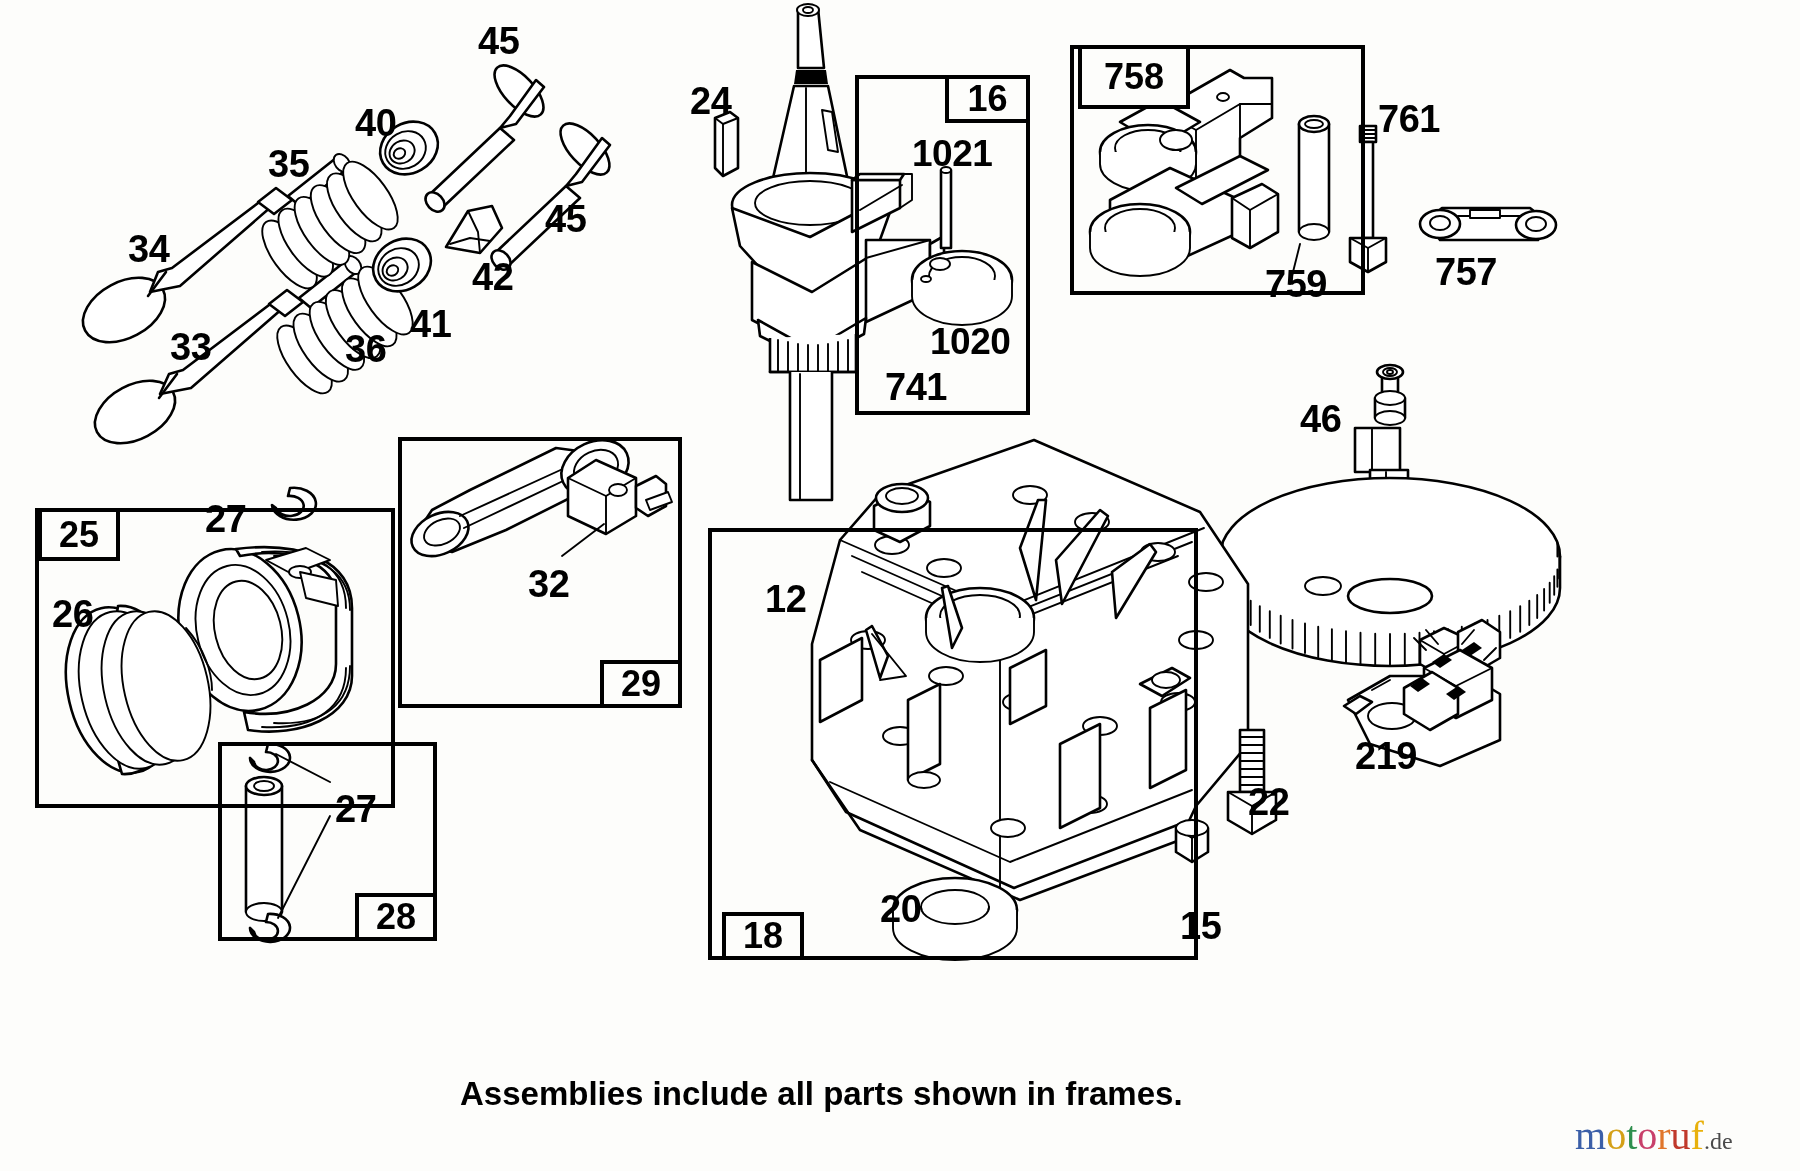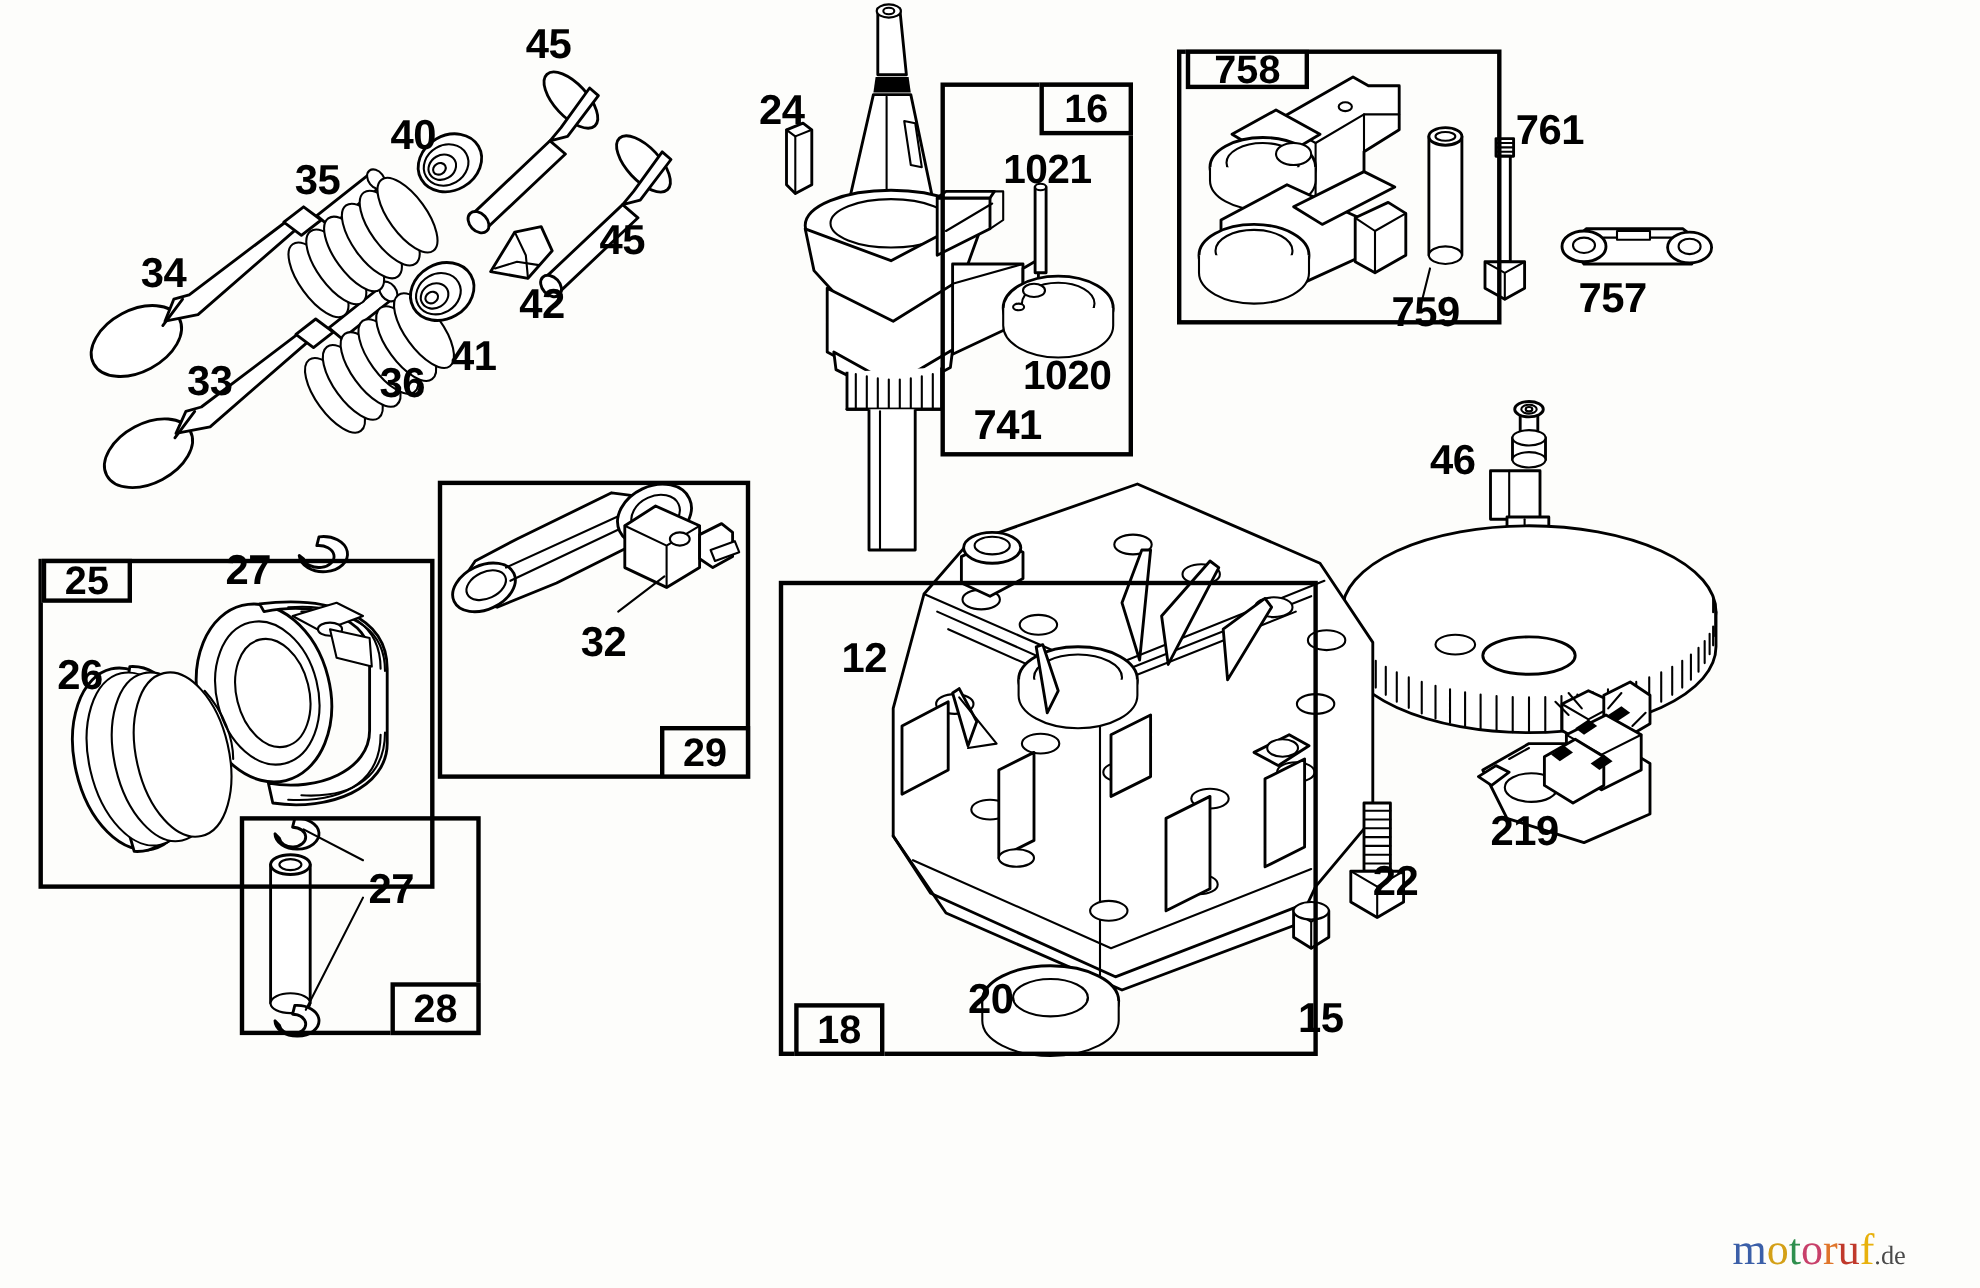--- a/index.html
+++ b/index.html
@@ -371,24 +371,24 @@
       <path class="sf" d="M1176 828 L1208 828 L1208 852 L1192 862 L1176 852 Z"></path>
       <path class="s1" d="M1176 828 L1192 838 L1208 828 M1192 838 L1192 862"></path>
       <ellipse class="sf1" cx="1192" cy="828" rx="16" ry="8"></ellipse>
     </g>
   </svg>
 
   <div class="frame" style="left:855px;top:75px;width:175px;height:340px;"></div>
   <div class="ftag" style="left:945px;top:75px;width:85px;height:48px;">16</div>
 
   <div class="frame" style="left:1070px;top:45px;width:295px;height:250px;"></div>
-  <div class="ftag" style="left:1078px;top:45px;width:112px;height:36px;">758</div>
+  <div class="ftag" style="left:1078px;top:45px;width:112px;height:64px;">758</div>
 
   <div class="frame" style="left:35px;top:508px;width:360px;height:300px;"></div>
-  <div class="ftag" style="left:38px;top:508px;width:82px;height:40px;">25</div>
+  <div class="ftag" style="left:38px;top:508px;width:82px;height:53px;">25</div>
 
   <div class="frame" style="left:398px;top:437px;width:284px;height:271px;"></div>
   <div class="ftag" style="left:600px;top:660px;width:82px;height:48px;">29</div>
 
   <div class="frame" style="left:218px;top:742px;width:219px;height:199px;"></div>
   <div class="ftag" style="left:355px;top:893px;width:82px;height:48px;">28</div>
 
   <div class="frame" style="left:708px;top:528px;width:490px;height:432px;"></div>
   <div class="ftag" style="left:722px;top:912px;width:82px;height:48px;">18</div>
 
@@ -412,18 +412,19 @@
   <div class="lbl n" style="left:1355px;top:737px;">219</div>
   <div class="lbl n" style="left:205px;top:500px;">27</div>
   <div class="lbl n" style="left:52px;top:595px;">26</div>
   <div class="lbl n" style="left:528px;top:565px;">32</div>
   <div class="lbl n" style="left:335px;top:790px;">27</div>
   <div class="lbl n" style="left:765px;top:580px;">12</div>
   <div class="lbl n" style="left:880px;top:890px;">20</div>
   <div class="lbl n" style="left:1248px;top:783px;">22</div>
   <div class="lbl n" style="left:1180px;top:885px;margin-top:22px;">15</div>
 
+  <div class="caption" style="left:460px;top:1075px;">Assemblies include all parts shown in frames.</div>
 
   <div class="wm" style="left:1575px;top:1112px;">
     <span id="wm-letters"><span style="color: rgb(59, 95, 168);">m</span><span style="color: rgb(212, 160, 23);">o</span><span style="color: rgb(47, 143, 78);">t</span><span style="color: rgb(200, 64, 106);">o</span><span style="color: rgb(224, 118, 43);">r</span><span style="color: rgb(192, 57, 43);">u</span><span style="color: rgb(232, 177, 12);">f</span></span><span id="wm-suffix" style="font-size: 24px; color: rgb(74, 74, 74);">.de</span>
   </div>
 
 </div>
 
 </body></html>

